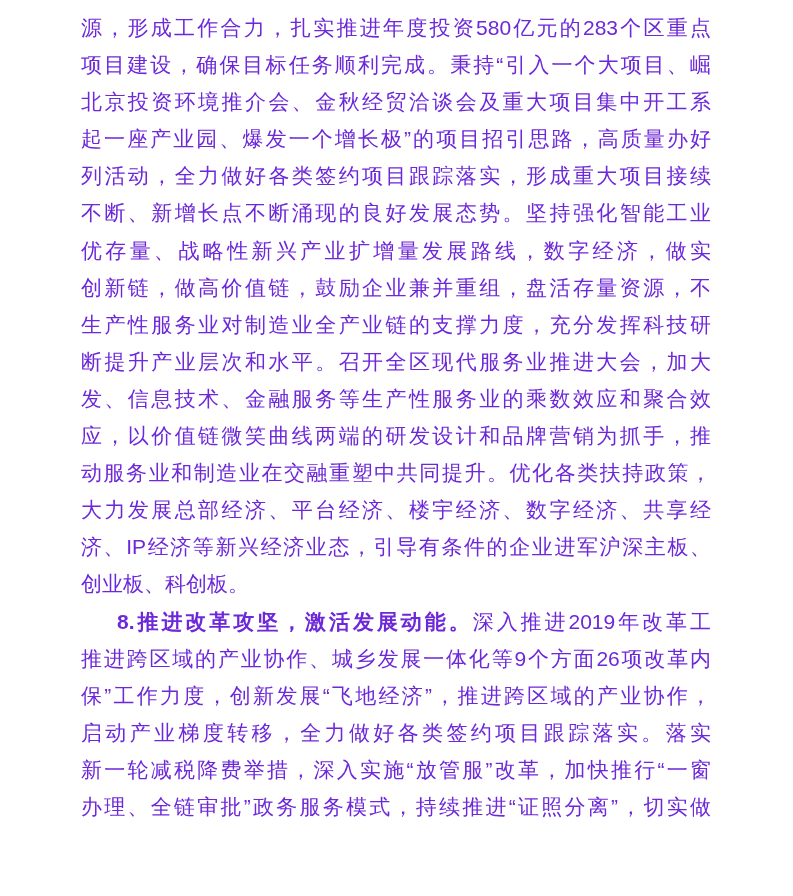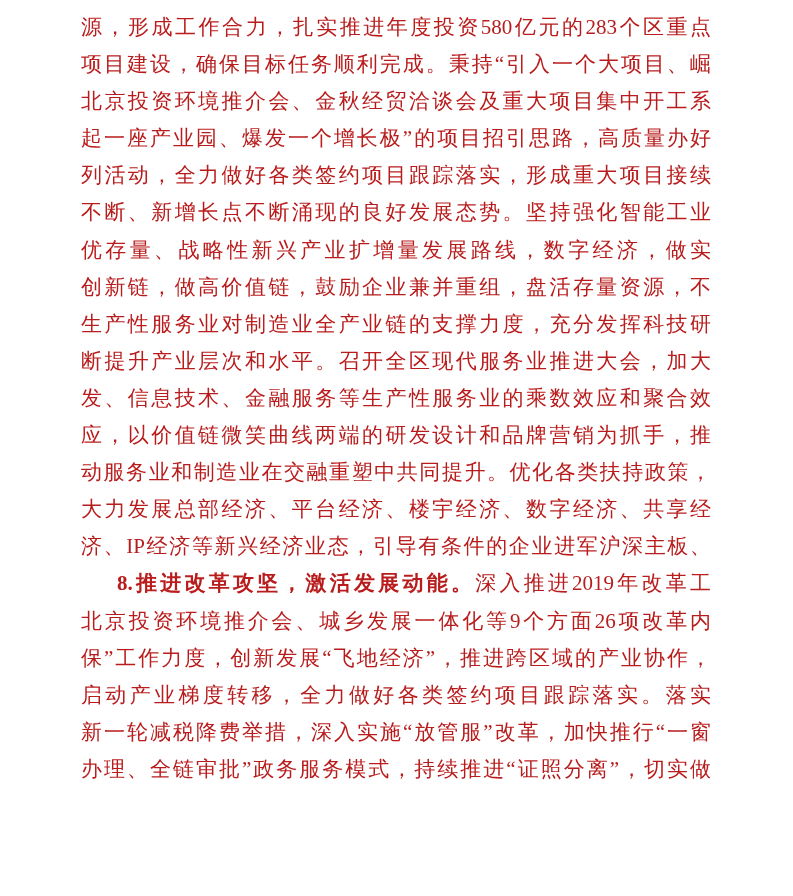--- a/index.html
+++ b/index.html
@@ -12,24 +12,24 @@
     width: 793px;
     height: 896px;
     background: #ffffff;
     overflow: hidden;
   }
   .text-block {
     position: absolute;
     left: 81px;
     top: 9px;
     width: 630px;
-    font-family: Liberation Serif, serif;
+    font-family: Liberation Sans, sans-serif;
     font-size: 21px;
     line-height: 37.1px;
-    color: #b91c1c;
+    color: #6d28d9;
   }
   .line {
     width: 100%;
     text-align: justify;
     text-align-last: justify;
     overflow: hidden;
     height: 37.1px;
   }
   .line.short {
     text-align: left;
@@ -56,22 +56,23 @@
     <div class="line">不断、新增长点不断涌现的良好发展态势。坚持强化智能工业</div>
     <div class="line">优存量、战略性新兴产业扩增量发展路线，数字经济，做实</div>
     <div class="line">创新链，做高价值链，鼓励企业兼并重组，盘活存量资源，不</div>
     <div class="line">生产性服务业对制造业全产业链的支撑力度，充分发挥科技研</div>
     <div class="line">断提升产业层次和水平。召开全区现代服务业推进大会，加大</div>
     <div class="line">发、信息技术、金融服务等生产性服务业的乘数效应和聚合效</div>
     <div class="line">应，以价值链微笑曲线两端的研发设计和品牌营销为抓手，推</div>
     <div class="line">动服务业和制造业在交融重塑中共同提升。优化各类扶持政策，</div>
     <div class="line">大力发展总部经济、平台经济、楼宇经济、数字经济、共享经</div>
     <div class="line">济、IP经济等新兴经济业态，引导有条件的企业进军沪深主板、</div>
+    <div class="line short">创业板、科创板。</div>
 
     <div class="line indent"><span class="bold">8.推进改革攻坚，激活发展动能。</span><span>深入推进2019年改革工</span></div>
-    <div class="line">北京投资环境推介会、城乡发展一体化等9个方面26项改革内</div>
+    <div class="line">推进跨区域的产业协作、城乡发展一体化等9个方面26项改革内</div>
     <div class="line">保”工作力度，创新发展“飞地经济”，推进跨区域的产业协作，</div>
     <div class="line">启动产业梯度转移，全力做好各类签约项目跟踪落实。落实</div>
     <div class="line">新一轮减税降费举措，深入实施“放管服”改革，加快推行“一窗</div>
     <div class="line">办理、全链审批”政务服务模式，持续推进“证照分离”，切实做</div>
 
   </div>
 </div>
 
 </body></html>

